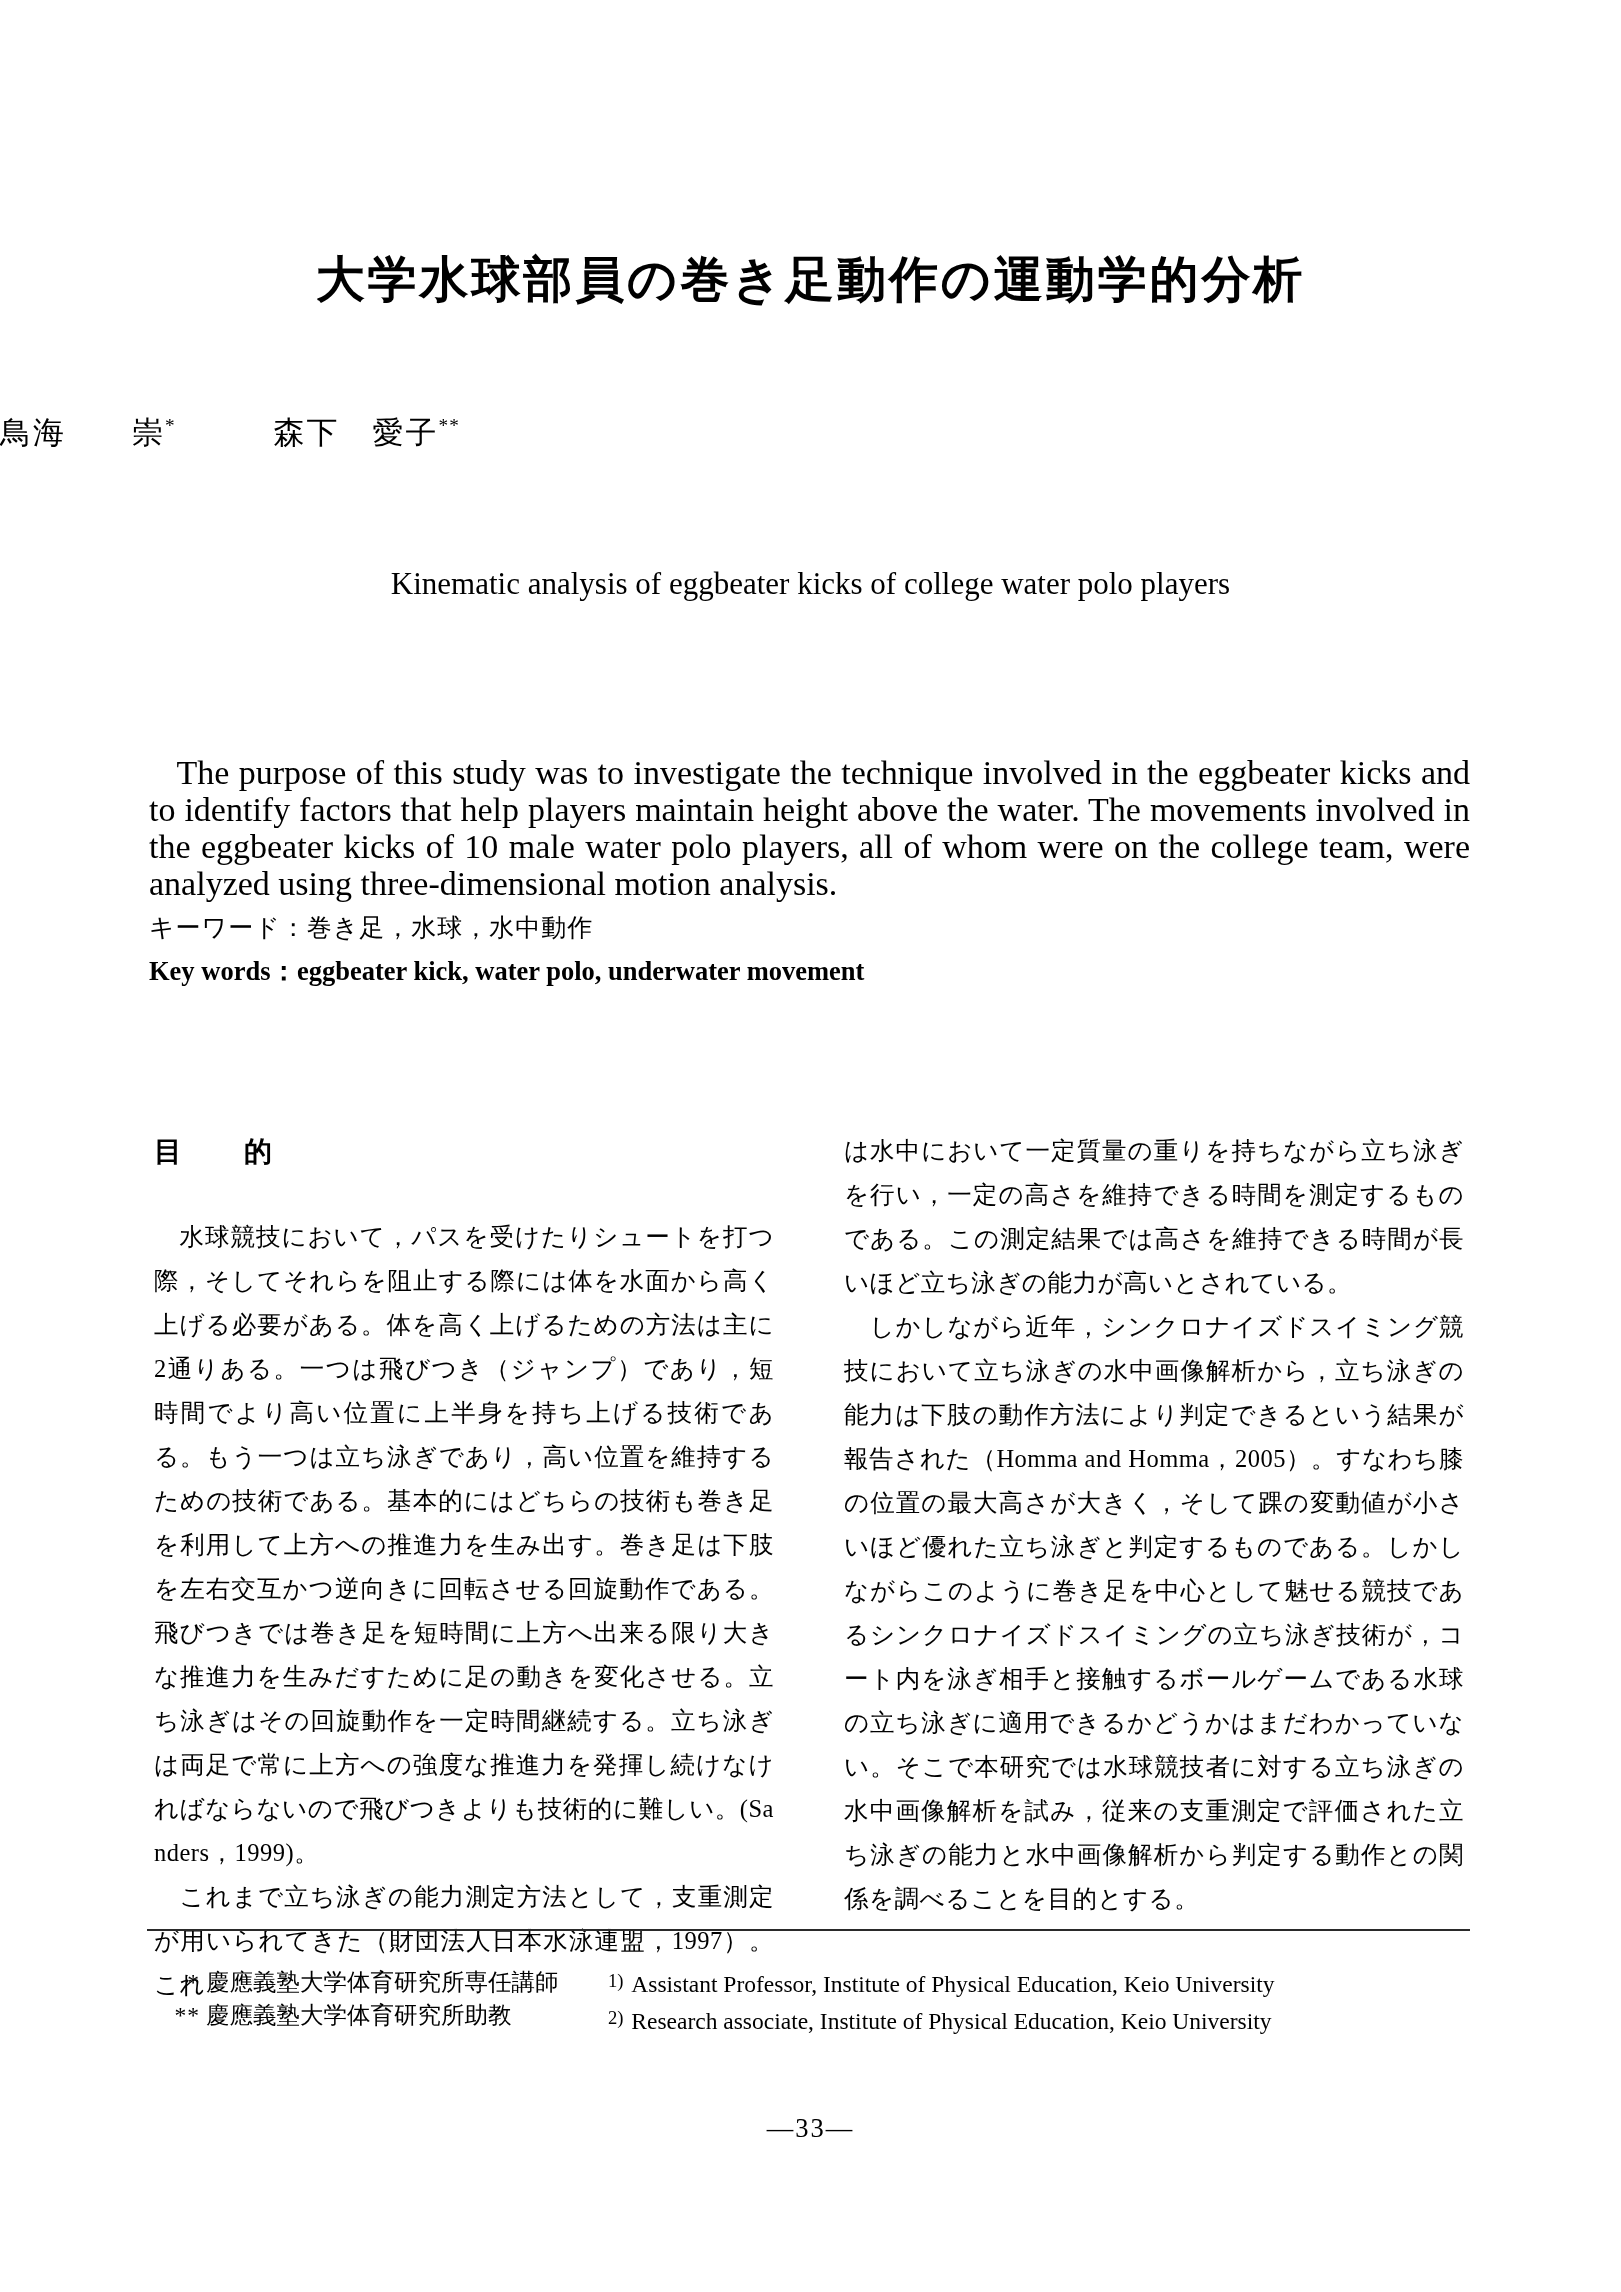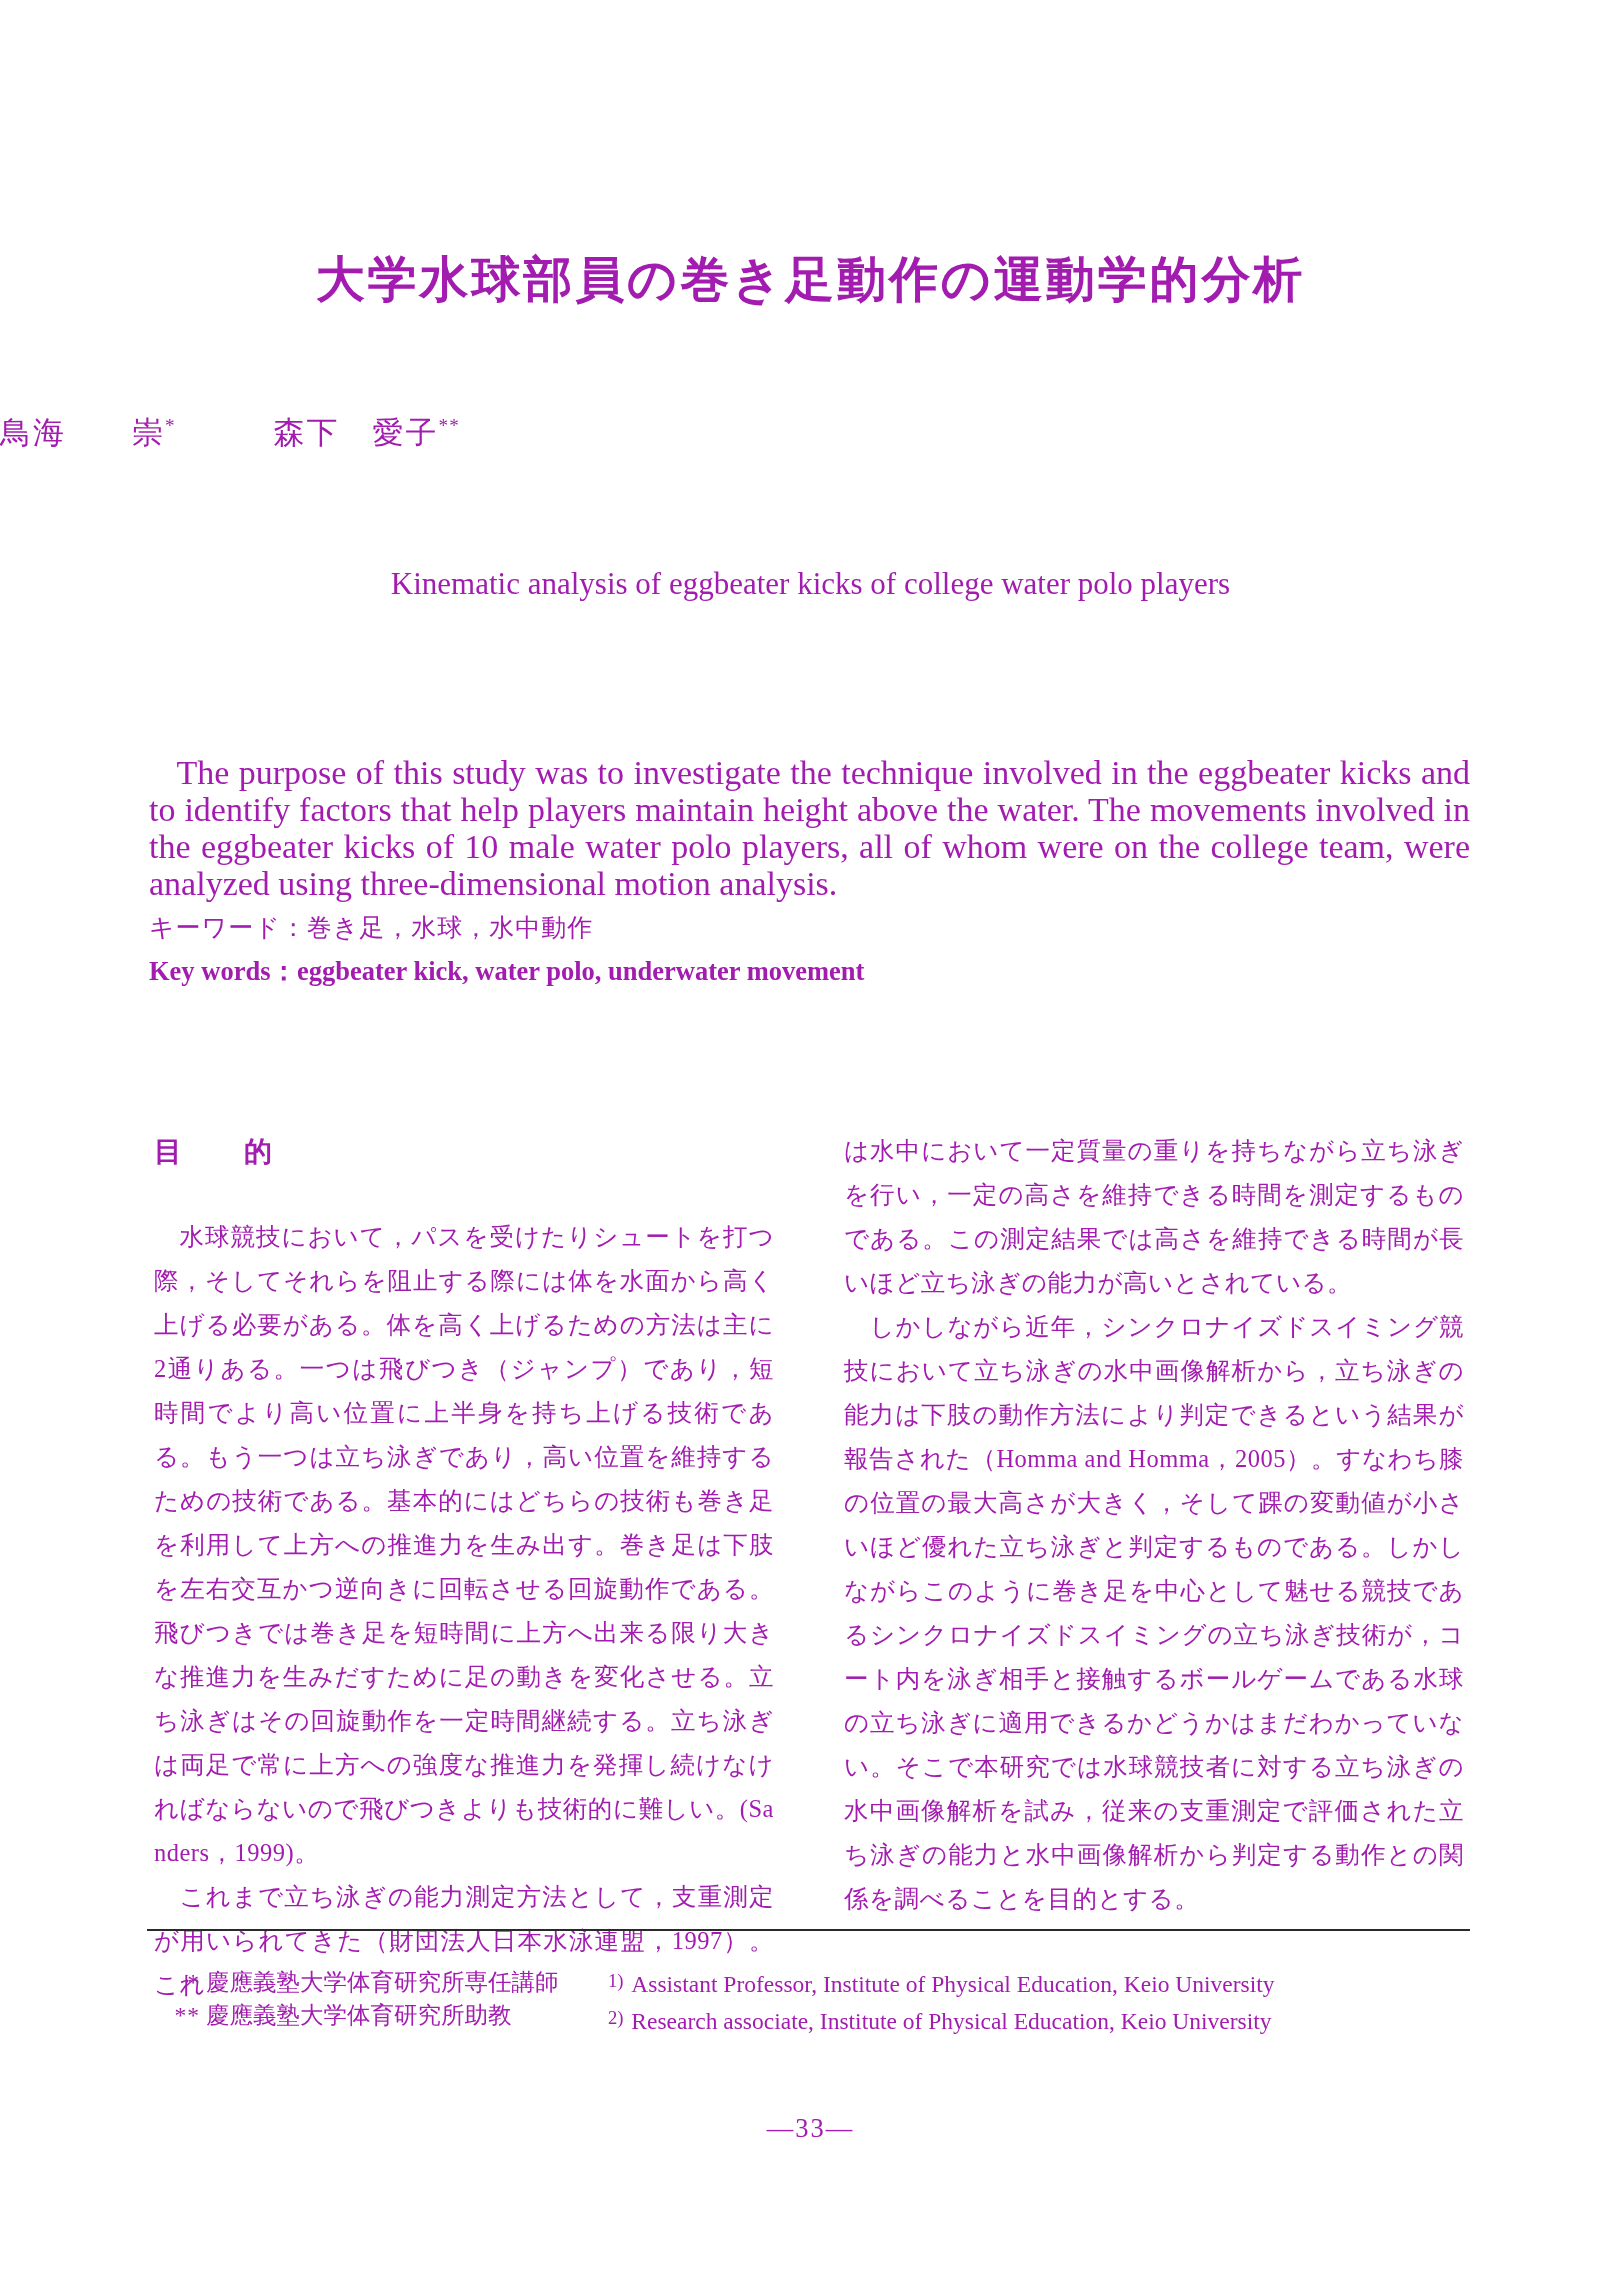--- a/index.html
+++ b/index.html
@@ -1,21 +1,21 @@
 <!DOCTYPE html>
 <html><head>
 <meta charset="utf-8">
 <style>
   html, body { margin: 0; padding: 0; background: #ffffff; }
   .page {
     position: relative;
     width: 1621px;
     height: 2293px;
     background: #ffffff;
-    color: #a21caf;
+    color: #000000;
     font-family: "Liberation Serif", "DejaVu Serif", serif;
     overflow: hidden;
   }
   .title-ja {
     position: absolute; top: 247px; left: 0; width: 100%;
     text-align: center;
     font-size: 49px; font-weight: bold; letter-spacing: 2.9px;
     white-space: nowrap;
   }
   .authors-ja {

